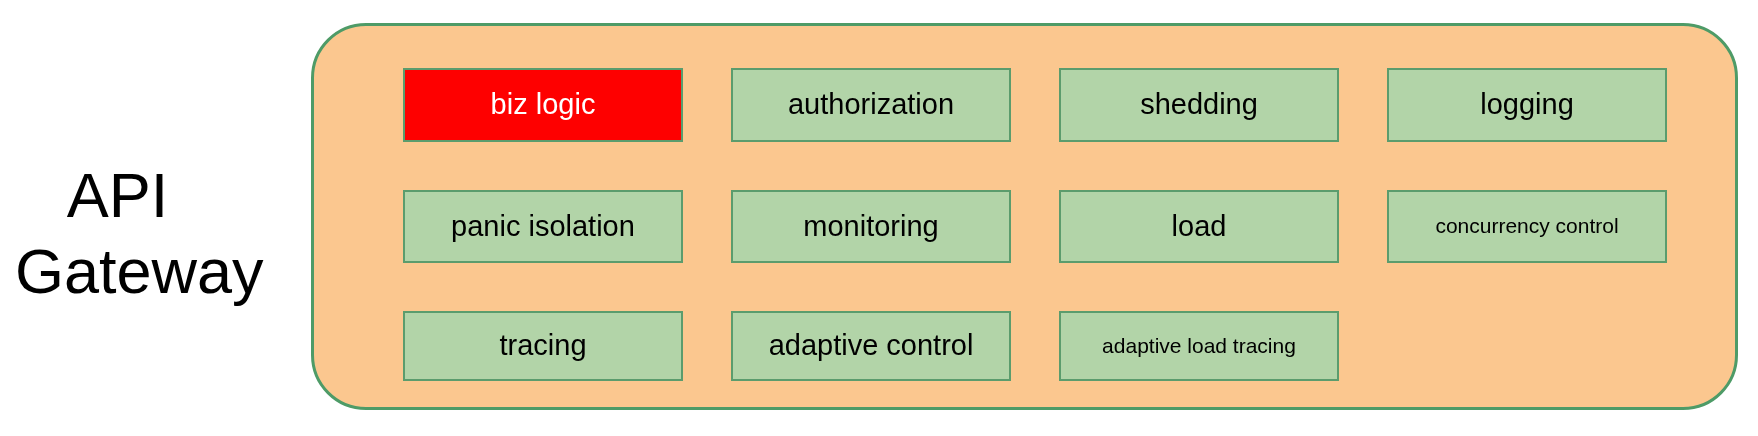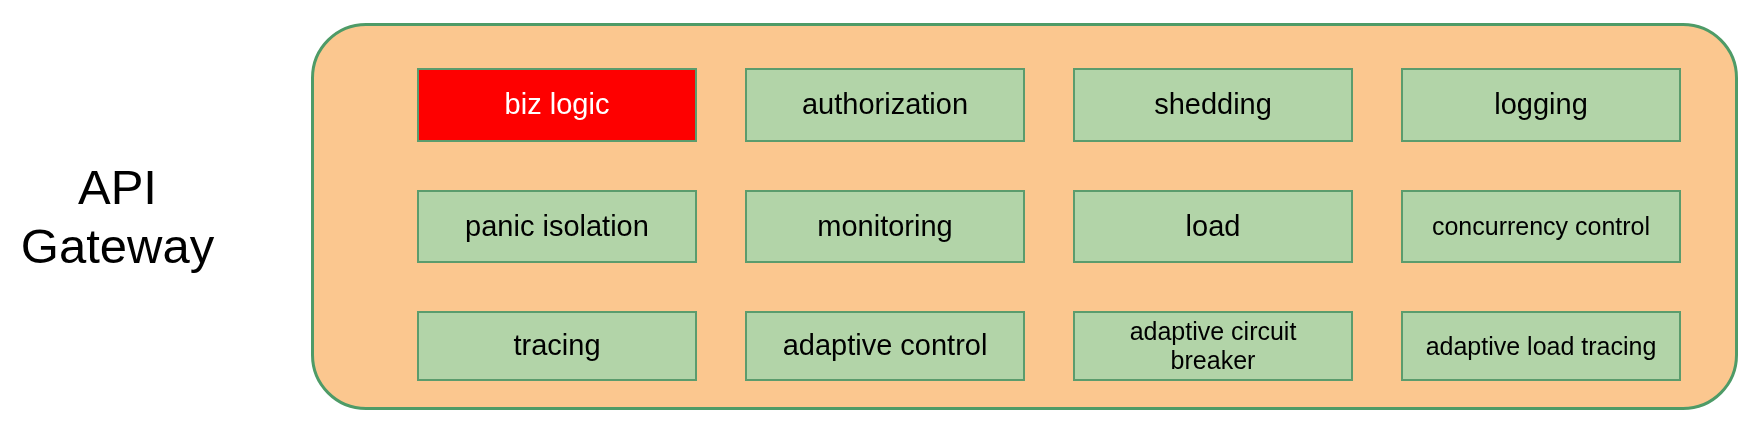--- a/index.html
+++ b/index.html
@@ -24,59 +24,59 @@
     position: relative;
     width: 1758px;
     height: 436px;
   }
   .gateway-label {
     position: absolute;
     left: 15px;
     top: 158px;
     width: 205px;
     text-align: center;
-    font-size: 49px;
+    font-size: 63px;
     line-height: 1.2;
     color: var(--text);
     white-space: pre-line;
   }
   .gateway-container {
     position: absolute;
     left: 311px;
     top: 23px;
     width: 1427px;
     height: 387px;
     background: var(--container-fill);
     border: 3px solid var(--container-border);
     border-radius: 55px;
   }
   .modules-grid {
     position: absolute;
-    left: 103px;
+    left: 89px;
     top: 42px;
     display: grid;
     grid-template-columns: repeat(4, 280px);
     grid-template-rows: 74px 73px 70px;
     column-gap: 45px;
     row-gap: 36px;
     gap: 48px;
   }
   .cell {
     background: var(--box-fill);
     border: 2px solid var(--box-border);
     display: flex;
     align-items: center;
     justify-content: center;
     text-align: center;
     font-size: 29px;
     line-height: 1.15;
     color: var(--text);
     padding: 2px 10px;
   }
-  .cell.two-line { font-size: 25px; }
+  .cell.two-line { font-size: 21px; }
   .cell.highlight {
     background: var(--highlight-fill);
     color: var(--highlight-text);
   }
 </style>
 </head>
 <body>
 
 <div class="stage">
 
@@ -89,18 +89,17 @@
       <div class="cell highlight">biz logic</div>
       <div class="cell">authorization</div>
       <div class="cell">shedding</div>
       <div class="cell">logging</div>
       <div class="cell">panic isolation</div>
       <div class="cell">monitoring</div>
       <div class="cell">load</div>
       <div class="cell two-line">concurrency control</div>
       <div class="cell">tracing</div>
       <div class="cell">adaptive control</div>
-      <div class="cell two-line">adaptive circuit breaker</div>
       <div class="cell two-line">adaptive load tracing</div>
     </div>
 
   </div>
 </div>
 
 </body></html>

